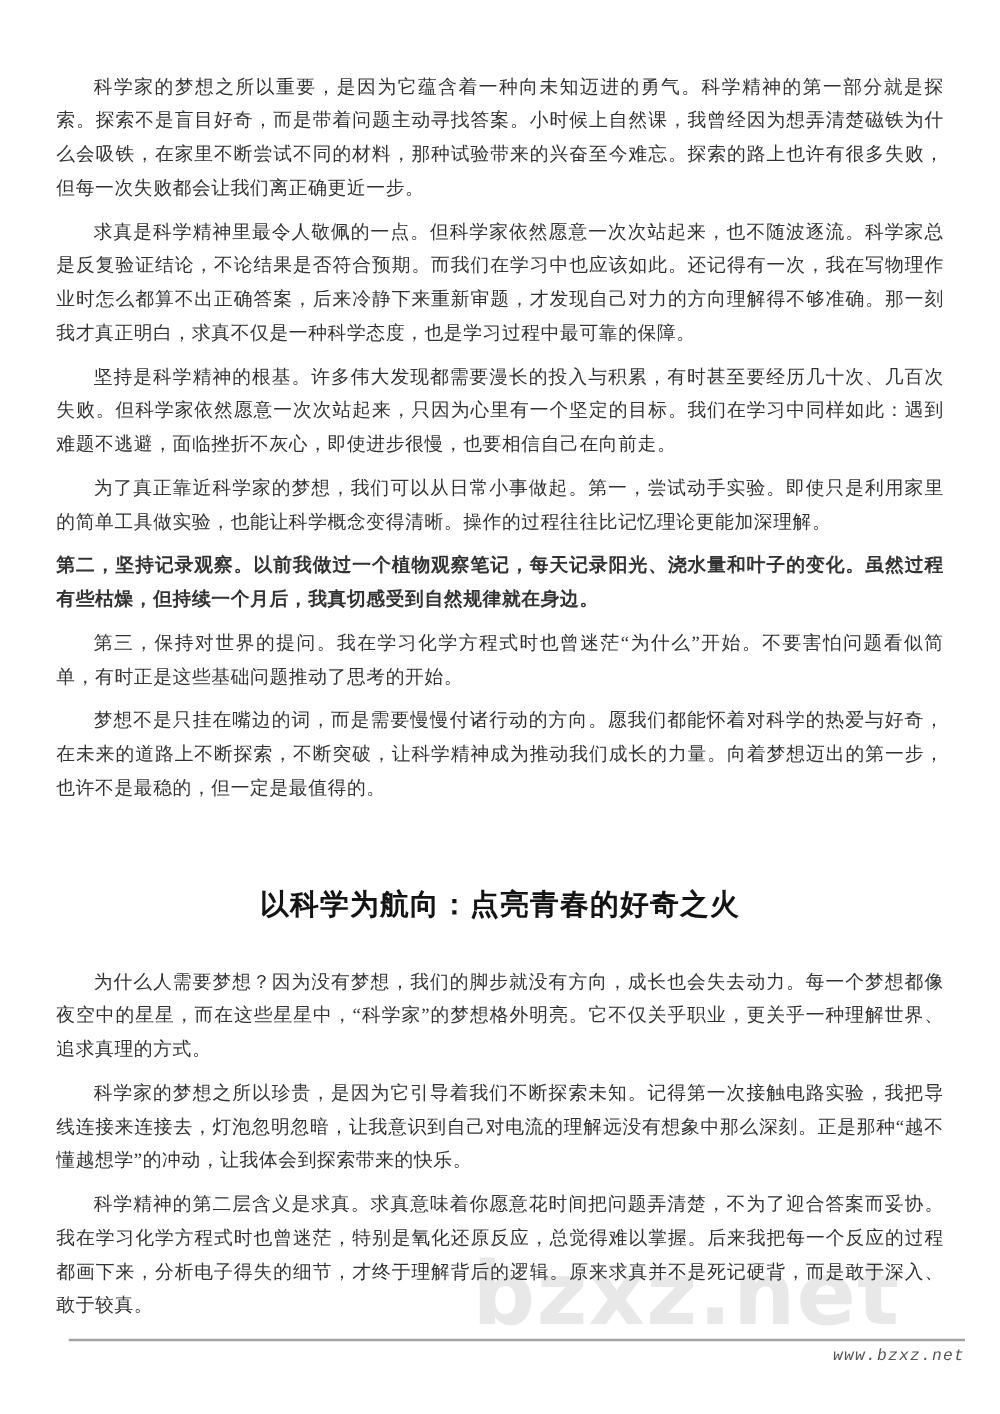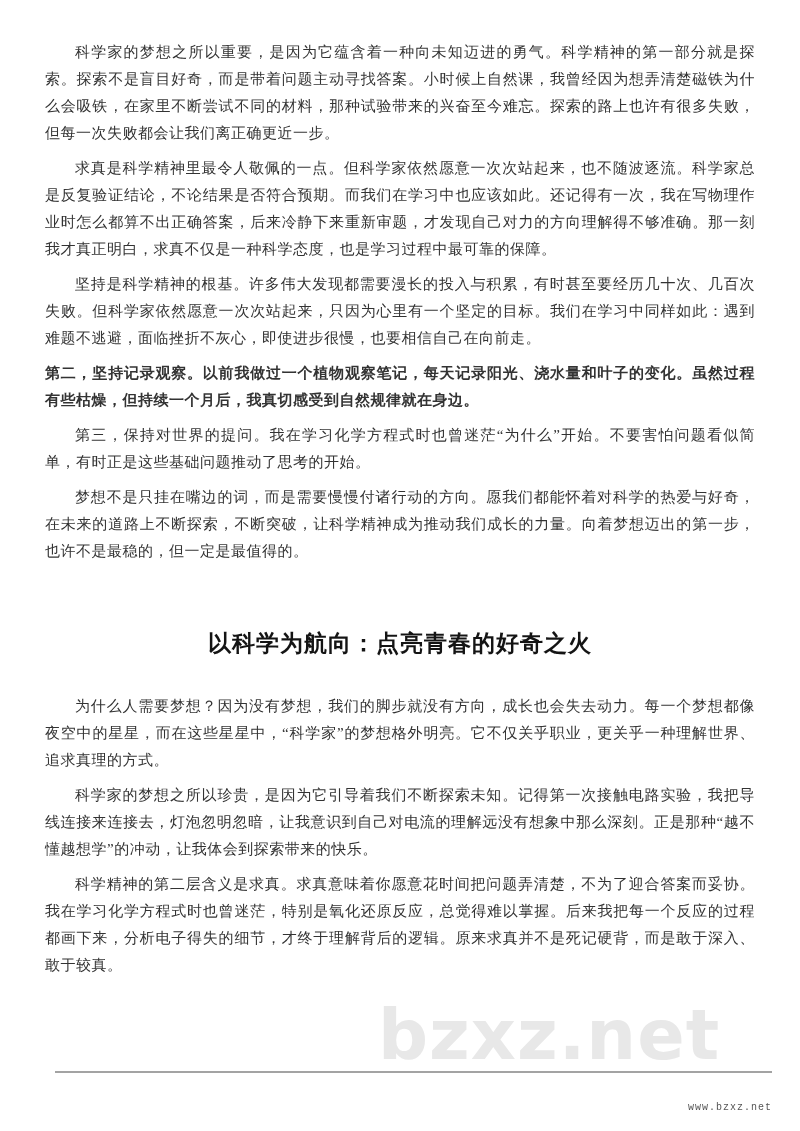--- a/index.html
+++ b/index.html
@@ -26,21 +26,21 @@
     font-weight: 700;
     font-size: 70px;
     letter-spacing: 1px;
     color: #e8e8e8;
     user-select: none;
     white-space: nowrap;
   }
   .content {
     position: relative;
     z-index: 1;
-    padding: 39px 45px 0 45px;
+    padding: 57px 45px 0 45px;
   }
   .para {
     margin: 0 0 8px 0;
     font-size: 15px;
     line-height: 27px;
     color: #333333;
     text-indent: 2em;
     text-align: justify;
     letter-spacing: 0.5px;
   }
@@ -59,41 +59,43 @@
     position: absolute;
     left: 55px;
     top: 1071px;
     width: 717px;
     height: 2px;
     background: #a3a3a3;
     z-index: 2;
   }
   .footer-url {
     position: absolute;
-    top: 1102px;
+    top: 1077px;
     right: 28px;
     z-index: 2;
     font-family: "Liberation Mono", "DejaVu Sans Mono", monospace;
-    font-size: 10px;
+    font-style: italic;
+    font-size: 13px;
     letter-spacing: 1px;
     color: #555555;
   }
 </style>
 </head>
 <body>
 
 <div class="page">
 
   <div class="watermark">bzxz.net</div>
 
   <div class="content">
 
     <p class="para">科学家的梦想之所以重要，是因为它蕴含着一种向未知迈进的勇气。科学精神的第一部分就是探索。探索不是盲目好奇，而是带着问题主动寻找答案。小时候上自然课，我曾经因为想弄清楚磁铁为什么会吸铁，在家里不断尝试不同的材料，那种试验带来的兴奋至今难忘。探索的路上也许有很多失败，但每一次失败都会让我们离正确更近一步。</p>
     <p class="para">求真是科学精神里最令人敬佩的一点。但科学家依然愿意一次次站起来，也不随波逐流。科学家总是反复验证结论，不论结果是否符合预期。而我们在学习中也应该如此。还记得有一次，我在写物理作业时怎么都算不出正确答案，后来冷静下来重新审题，才发现自己对力的方向理解得不够准确。那一刻我才真正明白，求真不仅是一种科学态度，也是学习过程中最可靠的保障。</p>
     <p class="para">坚持是科学精神的根基。许多伟大发现都需要漫长的投入与积累，有时甚至要经历几十次、几百次失败。但科学家依然愿意一次次站起来，只因为心里有一个坚定的目标。我们在学习中同样如此：遇到难题不逃避，面临挫折不灰心，即使进步很慢，也要相信自己在向前走。</p>
+    <p class="para">为了真正靠近科学家的梦想，我们可以从日常小事做起。第一，尝试动手实验。即使只是利用家里的简单工具做实验，也能让科学概念变得清晰。操作的过程往往比记忆理论更能加深理解。</p>
     <p class="para no-indent">第二，坚持记录观察。以前我做过一个植物观察笔记，每天记录阳光、浇水量和叶子的变化。虽然过程有些枯燥，但持续一个月后，我真切感受到自然规律就在身边。</p>
     <p class="para">第三，保持对世界的提问。我在学习化学方程式时也曾迷茫“为什么”开始。不要害怕问题看似简单，有时正是这些基础问题推动了思考的开始。</p>
     <p class="para">梦想不是只挂在嘴边的词，而是需要慢慢付诸行动的方向。愿我们都能怀着对科学的热爱与好奇，在未来的道路上不断探索，不断突破，让科学精神成为推动我们成长的力量。向着梦想迈出的第一步，也许不是最稳的，但一定是最值得的。</p>
 
     <h1 class="essay-title">以科学为航向：点亮青春的好奇之火</h1>
 
     <p class="para">为什么人需要梦想？因为没有梦想，我们的脚步就没有方向，成长也会失去动力。每一个梦想都像夜空中的星星，而在这些星星中，“科学家”的梦想格外明亮。它不仅关乎职业，更关乎一种理解世界、追求真理的方式。</p>
     <p class="para">科学家的梦想之所以珍贵，是因为它引导着我们不断探索未知。记得第一次接触电路实验，我把导线连接来连接去，灯泡忽明忽暗，让我意识到自己对电流的理解远没有想象中那么深刻。正是那种“越不懂越想学”的冲动，让我体会到探索带来的快乐。</p>
     <p class="para">科学精神的第二层含义是求真。求真意味着你愿意花时间把问题弄清楚，不为了迎合答案而妥协。我在学习化学方程式时也曾迷茫，特别是氧化还原反应，总觉得难以掌握。后来我把每一个反应的过程都画下来，分析电子得失的细节，才终于理解背后的逻辑。原来求真并不是死记硬背，而是敢于深入、敢于较真。</p>
 

